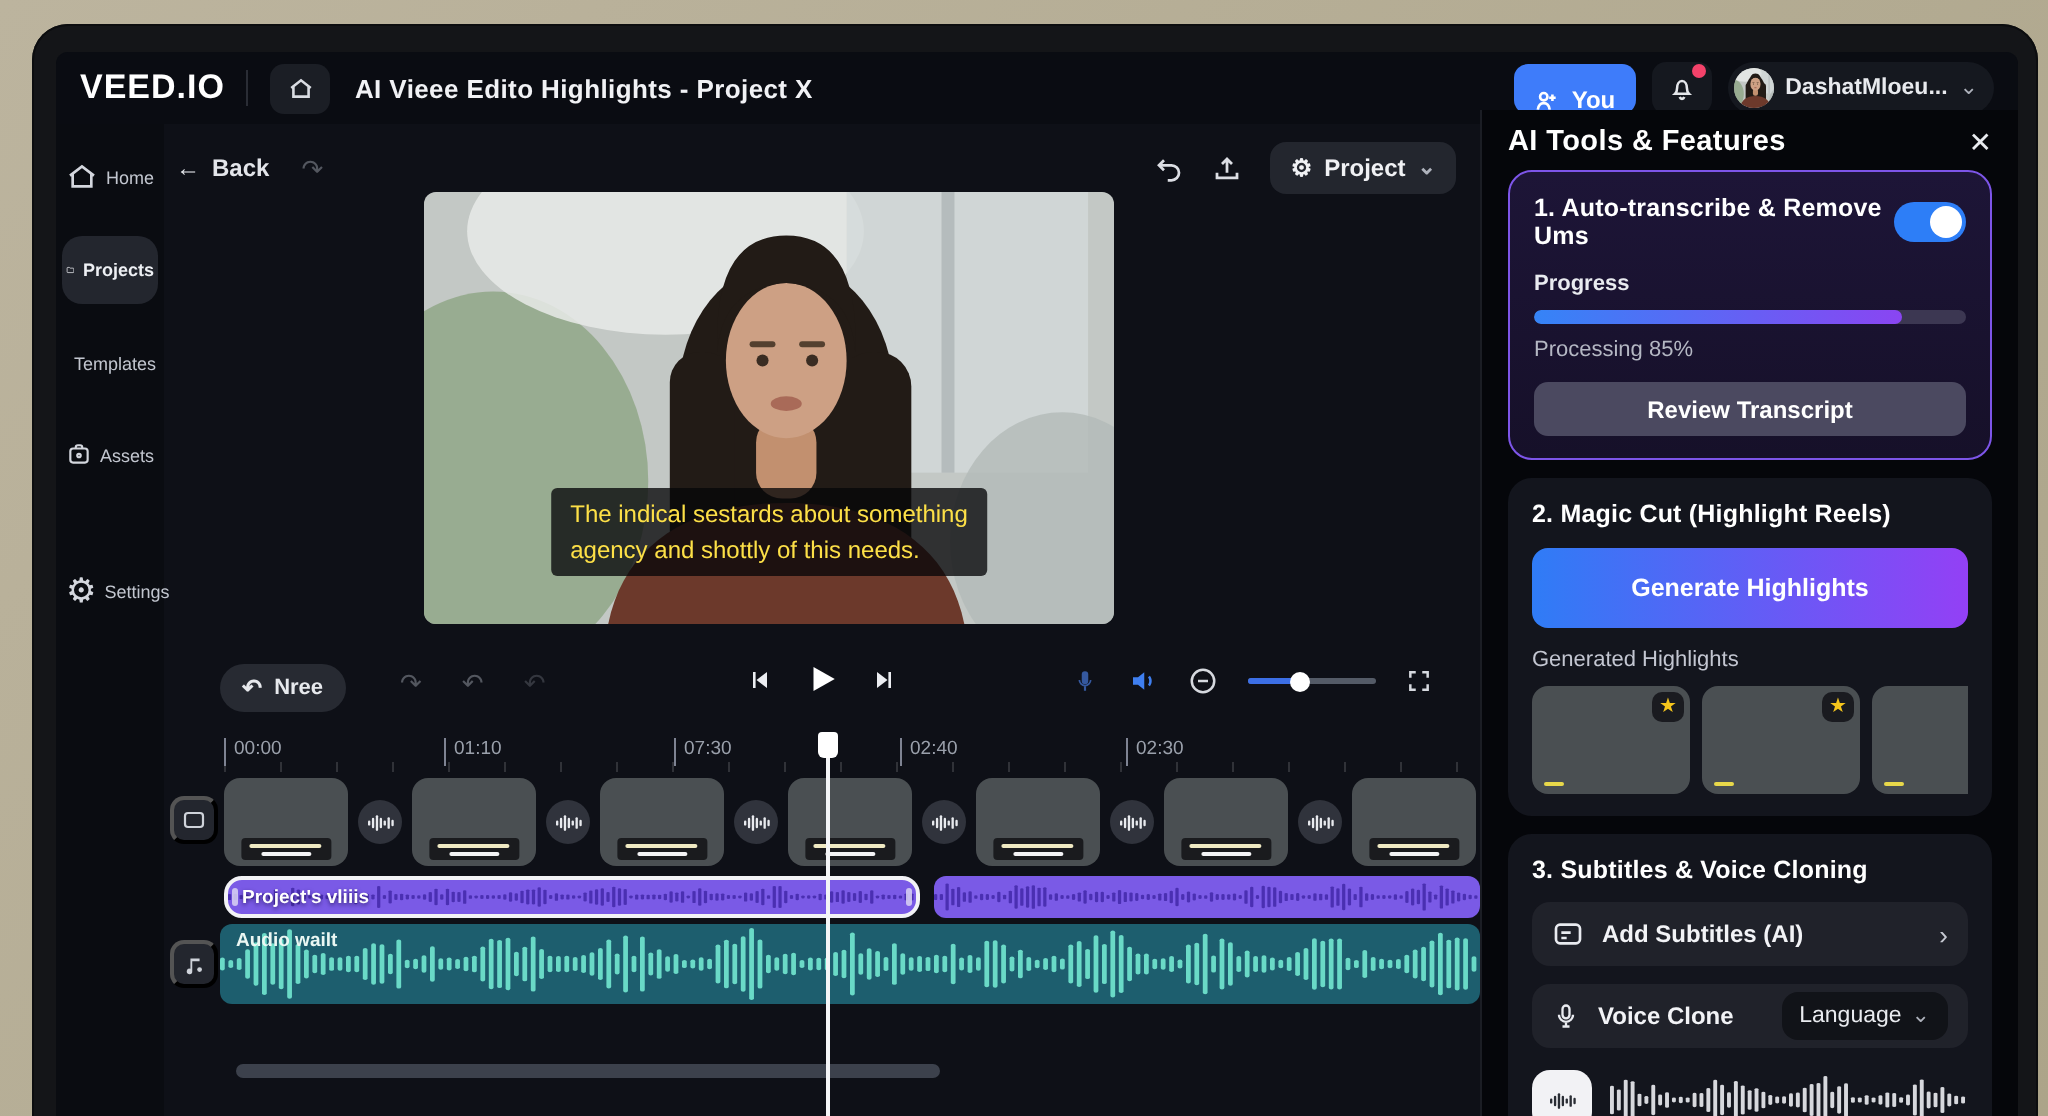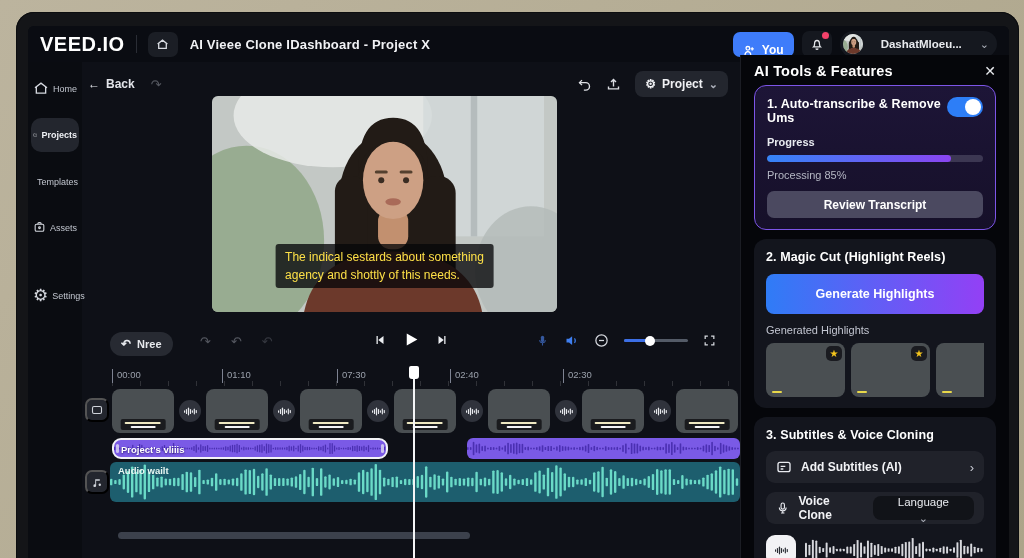--- a/index.html
+++ b/index.html
@@ -8,29 +8,29 @@
 
   
   .laptop { position:absolute; left:16px; top:12px; right:5px; bottom:-10px;
             background:#141518; border-radius:18px 18px 0 0; padding:14px 10px 0 12px;
             box-shadow:0 0 0 1px #0c0d0f inset; }
   .screen { position:relative; width:100%; height:100%; background:#0d0f15; border-radius:6px 6px 0 0; overflow:hidden; }
 
   
   .topbar { position:absolute; top:0; left:0; right:0; height:36px; background:#0a0c12;
             display:flex; align-items:center; padding:0 12px; z-index:5; }
-  .logo { color:#fff; font-size:20px; font-weight:800; letter-spacing:.5px; }
+  .logo { color:#fff; font-size:17px; font-weight:800; letter-spacing:.5px; }
   .tb-divider { width:1px; height:18px; background:#2a2d35; margin:0 11px; }
   .home-btn { width:30px; height:25px; border-radius:7px; background:#1b1e25; display:flex; align-items:center; justify-content:center; border:none; cursor:pointer; }
   .doc-title { color:#f1f2f5; font-size:13px; font-weight:700; margin-left:12px; letter-spacing:.2px; }
   .tb-right { margin-left:auto; display:flex; align-items:center; gap:8px; }
   .you-btn { display:flex; align-items:flex-end; gap:6px; background:#3e7cfa; border:none; border-radius:7px; height:25px; padding:0 10px; color:#fff; font-size:12px; font-weight:700; cursor:pointer; }
   .bell-btn { position:relative; width:30px; height:26px; border-radius:7px; background:#15181f; border:none; display:flex; align-items:center; justify-content:center; cursor:pointer; }
   .bell-dot { position:absolute; top:1px; right:3px; width:7px; height:7px; border-radius:50%; background:#f4426a; }
-  .account { display:flex; align-items:center; gap:18px; background:#15181f; border-radius:14px; height:26px; padding:3px 8px 3px 3px; cursor:pointer; }
+  .account { display:flex; align-items:center; gap:6px; background:#15181f; border-radius:14px; height:26px; padding:3px 8px 3px 3px; cursor:pointer; }
   .avatar { width:20px; height:20px; border-radius:50%; overflow:hidden; flex:0 0 auto; }
   .account-name { color:#e8eaee; font-size:11.5px; font-weight:600; }
   .chev { color:#aeb2bc; font-size:11px; line-height:1; }
 
   
   .sidebar { position:absolute; top:36px; left:0; width:54px; bottom:0; background:#0a0c11;
              display:flex; flex-direction:column; align-items:center; padding-top:10px; gap:13px; z-index:4; }
   .side-item { width:48px; display:flex; flex-direction:row; align-items:center; gap:4px; padding:8px 2px; border-radius:10px; cursor:pointer; }
   .side-item.active { background:#23262e; }
   .side-item .lbl { color:#c2c6cf; font-size:9px; }
@@ -75,21 +75,21 @@
   .clip-thumb { position:relative; flex:0 0 62px; width:62px; height:44px; border-radius:8px; overflow:hidden; background:#4a4f52; cursor:pointer; }
   .mini-sub { position:absolute; left:50%; transform:translateX(-50%); bottom:3px; width:72%; height:11px; background:rgba(5,5,8,.7); border-radius:2px;
               display:flex; flex-direction:column; align-items:center; justify-content:center; gap:2px; }
   .mini-sub i { display:block; height:2px; border-radius:1px; background:#efe9c2; }
   .mini-sub i:first-child { width:80%; }
   .mini-sub i:last-child { width:55%; background:#f4f4f6; }
   .gap-icon { flex:0 0 22px; width:22px; height:22px; margin:0 5px; border-radius:50%; background:#30333c; display:flex; align-items:center; justify-content:center; cursor:pointer; }
 
   .purple-row { position:absolute; top:376px; left:0; right:0; height:21px; }
   .subclip { position:absolute; top:0; height:21px; background:#7a5ae6; border-radius:6px; overflow:hidden; display:flex; align-items:center; cursor:pointer; }
-  .subclip.selected { left:30px; width:276px; border:2px solid #f2f2f6; border-radius:9px; }
+  .subclip.selected { left:30px; width:348px; border:2px solid #f2f2f6; border-radius:9px; }
   .subclip.second { left:385px; width:273px; }
   .clip-label { position:absolute; left:7px; top:50%; transform:translateY(-50%); color:#fff; font-size:9.5px; font-weight:700; z-index:2; text-shadow:0 1px 2px rgba(20,10,60,.6); white-space:nowrap; }
   .grip { position:absolute; top:4px; bottom:4px; width:3px; border-radius:2px; background:#d9d4f2; opacity:.85; z-index:2; }
   .grip.l { left:2px; } .grip.r { right:2px; }
   .wave-abs { position:absolute; inset:0; }
 
   .audio-row { position:absolute; top:400px; left:28px; width:630px; height:40px; background:#1d5e6e; border-radius:6px; overflow:hidden; cursor:pointer; }
   .audio-label { position:absolute; left:8px; top:3px; color:#eaf7f3; font-size:9.5px; font-weight:600; z-index:2; }
 
   .hscroll { position:absolute; top:470px; left:36px; width:352px; height:7px; border-radius:4px; background:#3c414c; cursor:pointer; }
@@ -98,62 +98,62 @@
   .playhead .handle { position:absolute; top:0; left:-4px; width:10px; height:13px; background:#fff; border-radius:2px 2px 3px 3px; }
 
   
   .panel { position:absolute; top:29px; right:0; width:269px; bottom:0; background:#05060a; border-left:1px solid #1b1d24; padding:8px 13px 0; z-index:5; }
   .panel-head { display:flex; align-items:flex-end; justify-content:space-between; margin:0 0 6px; }
   .panel-title { color:#fff; font-size:14.5px; font-weight:800; letter-spacing:.2px; }
   .close-btn { background:none; border:none; color:#e9ebef; font-size:14px; cursor:pointer; }
 
   .card { border-radius:12px; padding:11px 12px; margin-top:9px; background:#13151d; }
   .card.purple { background:linear-gradient(180deg,#1d1537,#161029); border:1.5px solid #7d55e8; margin-top:4px; }
-  .card-title-row { display:flex; justify-content:space-between; }
+  .card-title-row { display:flex; align-items:center; justify-content:space-between; }
   .card-title { color:#fff; font-size:12.5px; font-weight:800; letter-spacing:.1px; }
   .toggle { position:relative; width:36px; height:20px; border-radius:10px; background:#2d7ef7; cursor:pointer; flex:0 0 auto; }
   .toggle .knob { position:absolute; right:2px; top:2px; width:16px; height:16px; border-radius:50%; background:#fff; }
   .plabel { color:#e9ebf0; font-size:11px; font-weight:700; margin-top:11px; }
   .pbar { height:7px; border-radius:4px; background:#3c3752; margin-top:7px; overflow:hidden; }
   .pfill { height:100%; border-radius:4px; background:linear-gradient(90deg,#3584f7,#8a45f2); }
   .pstatus { color:#b4b7c3; font-size:11px; margin-top:7px; }
   .btn-gray { display:block; width:100%; height:27px; margin-top:10px; border:none; border-radius:7px; background:#4b4960; color:#fff; font-size:12px; font-weight:700; cursor:pointer; }
   .btn-grad { display:block; width:100%; height:40px; margin-top:10px; border:none; border-radius:8px; background:linear-gradient(90deg,#2f7cf6,#9340f5); color:#fff; font-size:12.5px; font-weight:800; cursor:pointer; }
   .gen-label { color:#c3c6d1; font-size:11px; margin-top:10px; }
   .hl-row { display:flex; gap:6px; margin-top:7px; overflow:hidden; }
   .hl-thumb { position:relative; flex:0 0 79px; width:79px; height:54px; border-radius:8px; overflow:hidden; background:#4a4f52; cursor:pointer; }
   .star-badge { position:absolute; top:3px; right:3px; width:16px; height:15px; border-radius:5px; background:rgba(18,18,24,.85);
                 color:#f5c51c; font-size:10px; line-height:15px; text-align:center; }
   .hl-line { position:absolute; left:6px; bottom:4px; width:10px; height:2px; background:#e8d84a; border-radius:1px; }
 
   .p-row { display:flex; align-items:center; gap:9px; height:32px; padding:0 10px; background:#20222a; border-radius:9px; margin-top:9px; cursor:pointer; }
   .p-row .row-label { color:#f2f3f6; font-size:12px; font-weight:700; }
   .row-chev { margin-left:auto; color:#c6c9d2; font-size:13px; }
-  .lang-btn { margin-left:auto; display:flex; align-items:center; gap:5px; background:#111318; border:none; border-radius:8px; height:24px; padding:0 25px; color:#e9ebef; font-size:11.5px; cursor:pointer;flex-direction:column; }
+  .lang-btn { margin-left:auto; display:flex; align-items:center; gap:5px; background:#111318; border:none; border-radius:8px; height:24px; padding:0 9px; color:#e9ebef; font-size:11.5px; cursor:pointer; }
   .wave-row { display:flex; align-items:center; gap:9px; margin-top:10px; height:32px; }
   .wave-btn { width:30px; height:30px; border-radius:9px; background:#f2f2f5; border:none; display:flex; align-items:center; justify-content:center; cursor:pointer; flex:0 0 auto; }
   .voice-wave { flex:1; height:26px; }
 
   svg { display:block; }
 </style>
 </head>
 <body>
 
 <div class="laptop">
 <div class="screen">
 
   <header class="topbar">
     <span class="logo">VEED.IO</span>
     <span class="tb-divider"></span>
     <button class="home-btn">
       <svg width="13" height="13" viewBox="0 0 24 24" fill="none" stroke="#d9dce2" stroke-width="2.4">
             <path d="M3 11 12 4l9 7M5 10v9h14v-9"></path>
           </svg>
     </button>
-    <span class="doc-title">AI Vieee Clone IDashboard - Project X</span>
+    <span class="doc-title">AI Vieee Edito Highlights - Project X</span>
     <div class="tb-right">
       <button class="you-btn">
         <svg width="13" height="13" viewBox="0 0 24 24" fill="none" stroke="#fff" stroke-width="2.4">
               <circle cx="9" cy="8" r="3.4"></circle>
               <path d="M3.5 20c.6-4 3-6 5.5-6s4.9 2 5.5 6M17 6v6M14 9h6"></path>
             </svg>
         <span>You</span>
       </button>
       <button class="bell-btn">
         <svg width="14" height="14" viewBox="0 0 24 24" fill="none" stroke="#e4e6ea" stroke-width="2.2">

